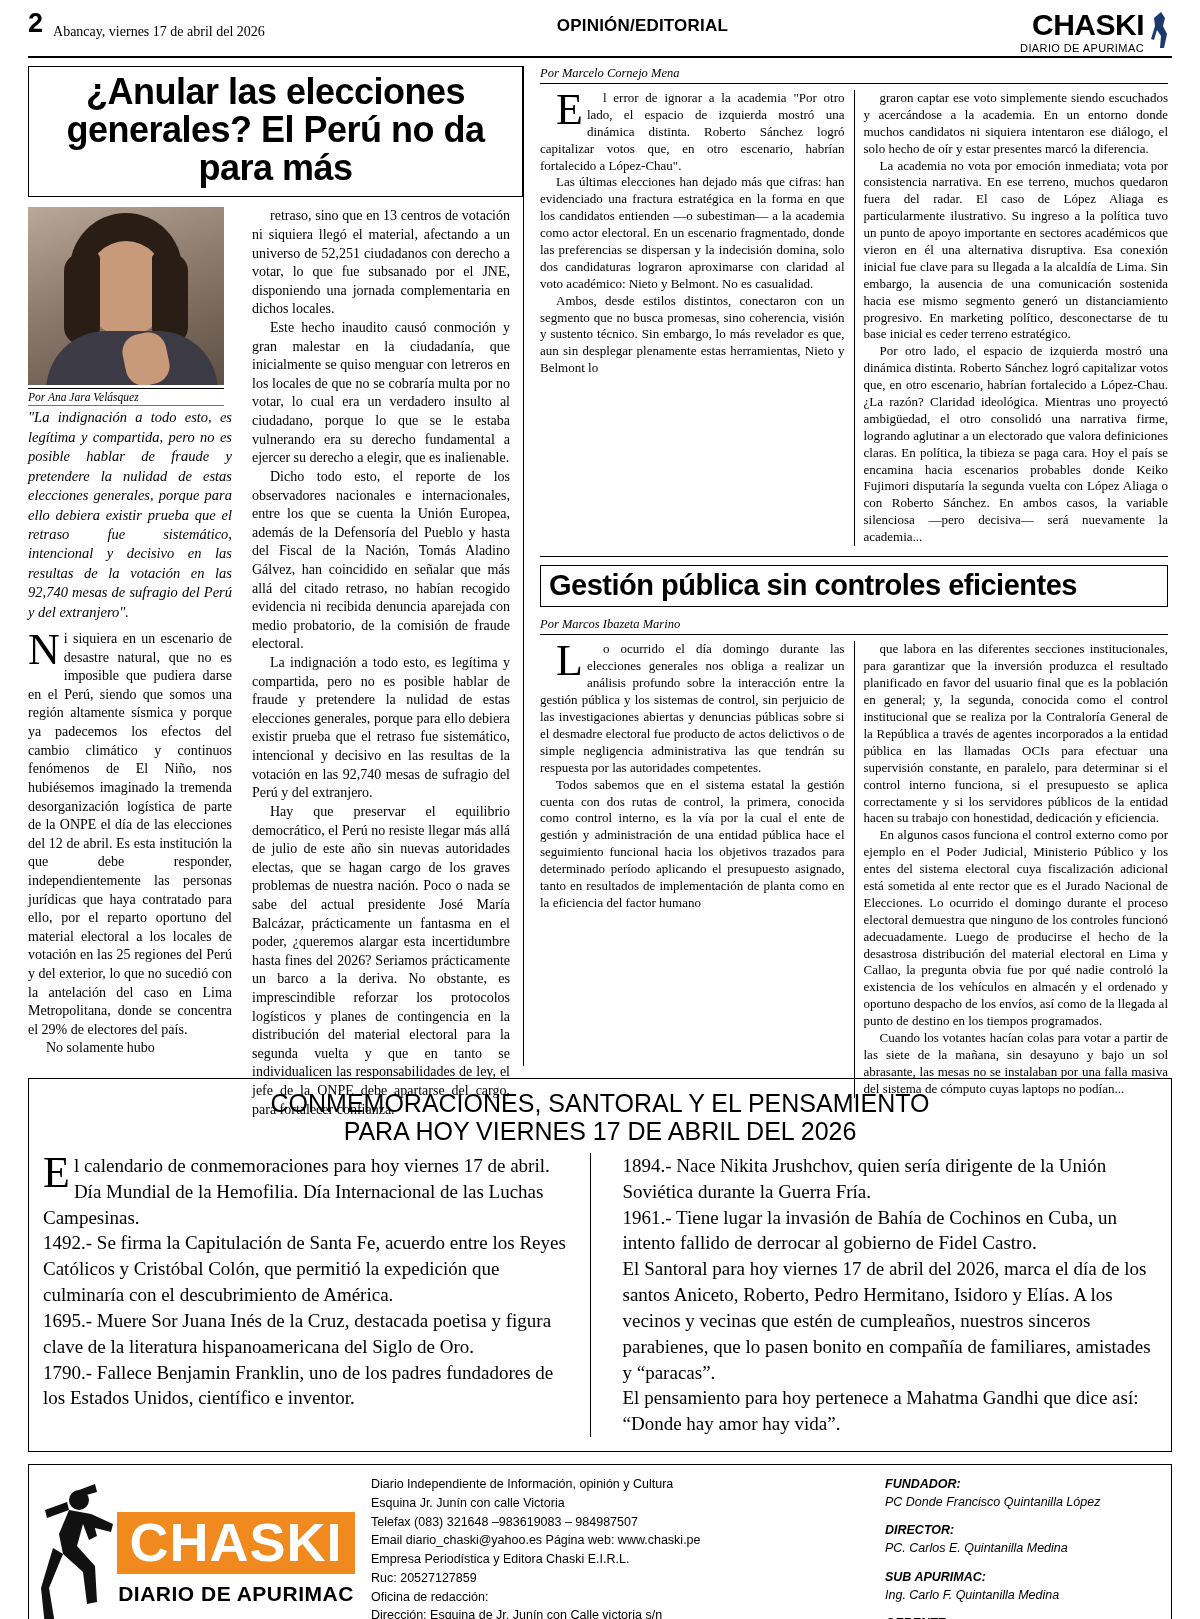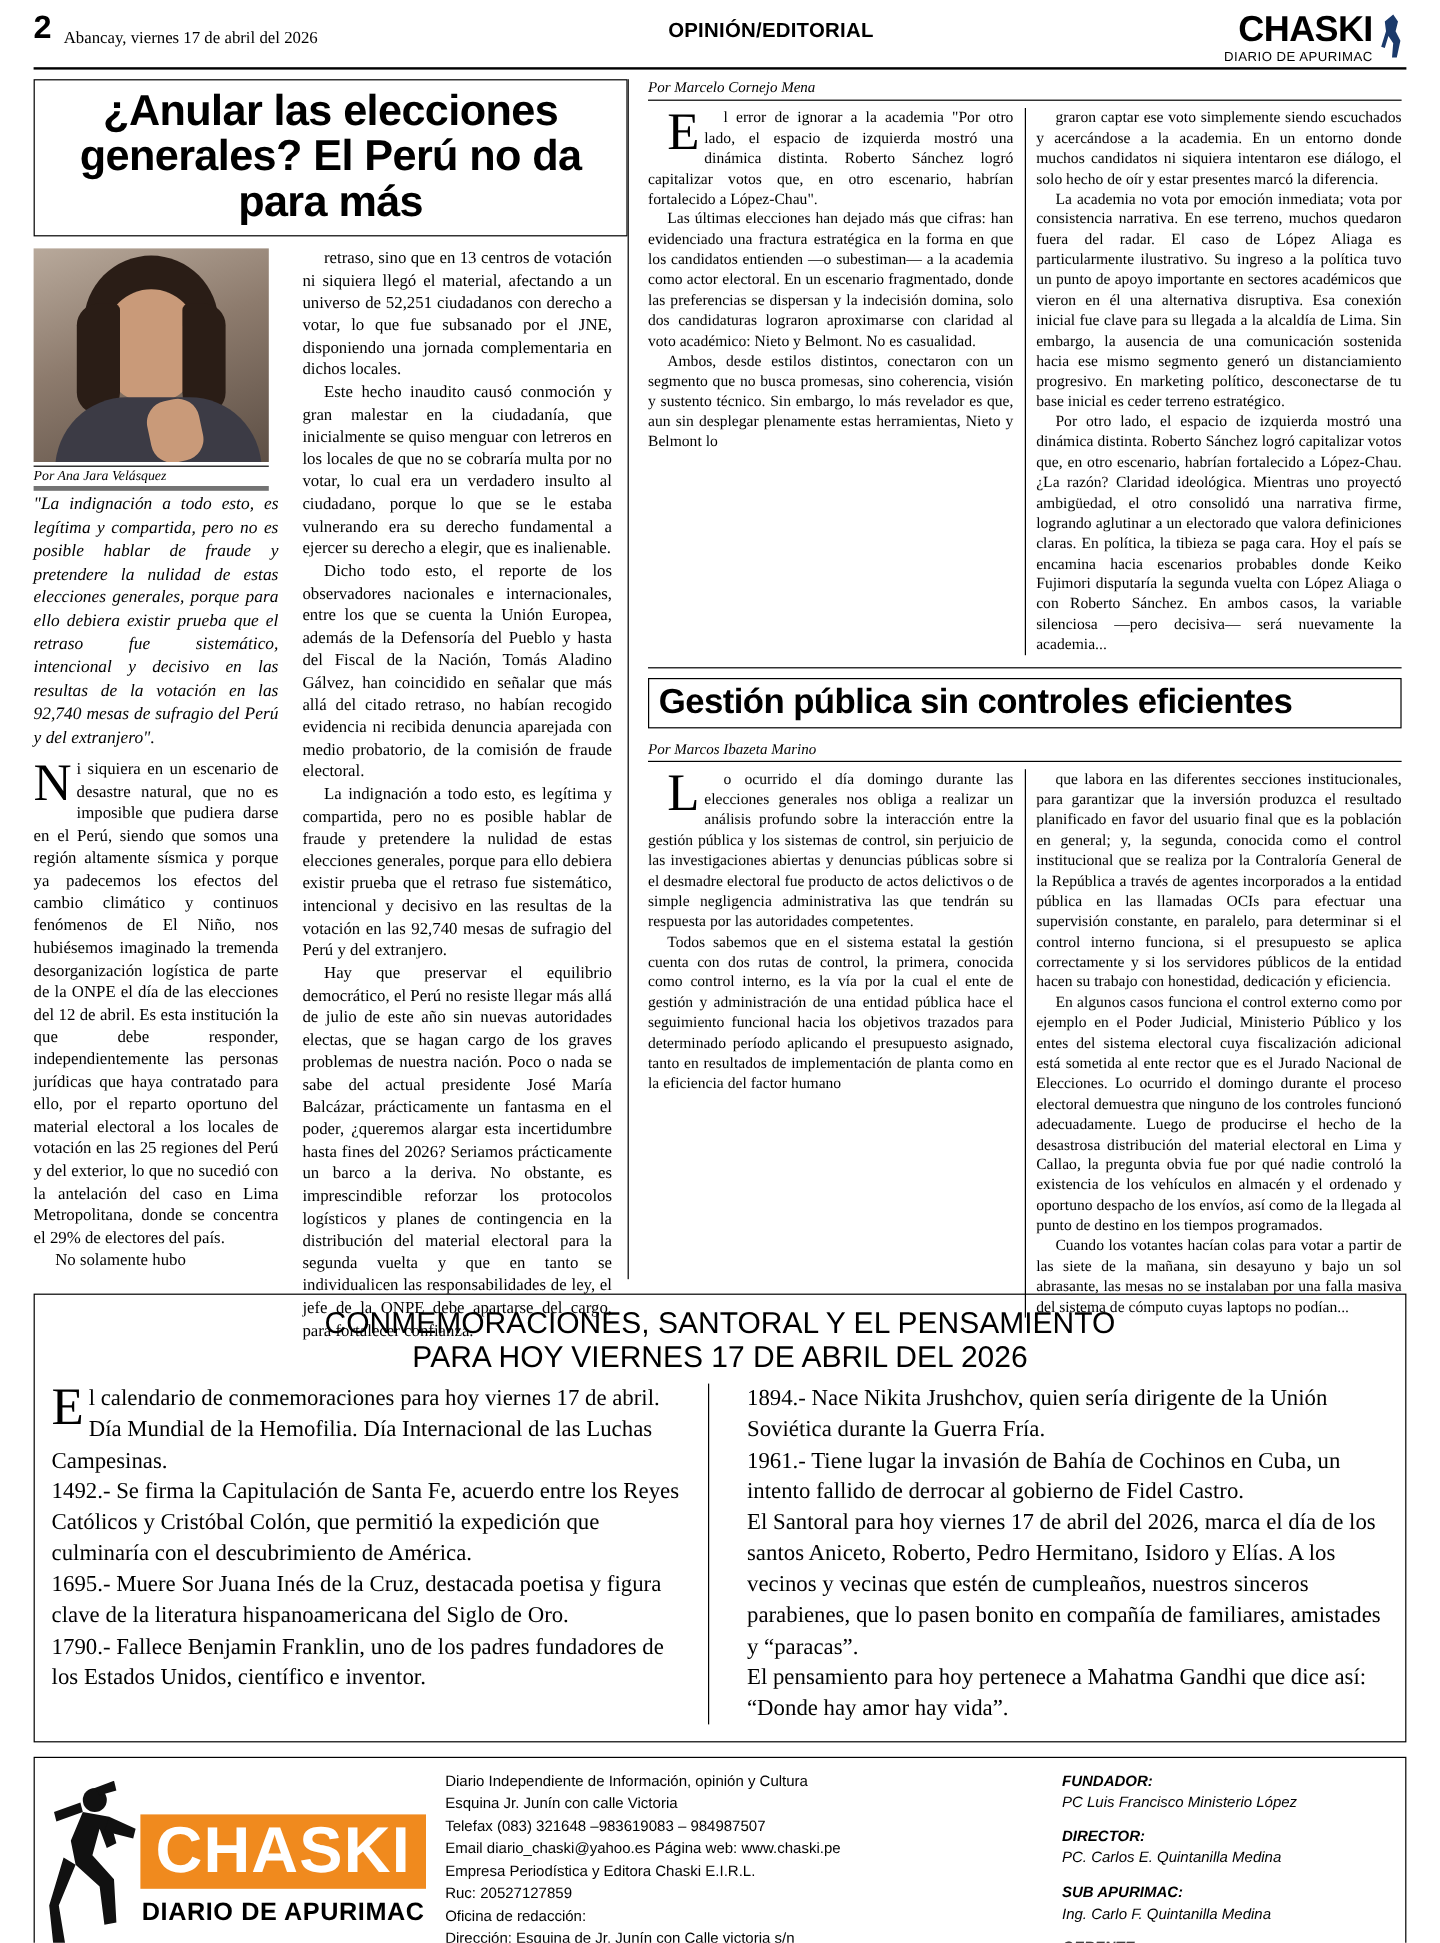--- a/index.html
+++ b/index.html
@@ -118,21 +118,21 @@
     position:absolute; left:18px; top:124px; width:172px; height:60px;
     background:#3c3b45; border-radius:60px 60px 0 0;
   }
   .photo .hand {
     position:absolute; left:96px; top:126px; width:44px; height:52px;
     background:#c99a79; border-radius:18px;
     transform:rotate(-12deg);
   }
   .photo-cap {
     font-style:italic; font-size:11.5px;
-    border-top:1px solid #000; border-bottom:4px solid #737373;
+    border-top:1px solid #000; border-bottom:1px solid #737373;
     padding:2px 0; margin-top:3px;
   }
 
   .lead-italic {
     font-style:italic;
     font-size:14.5px;
     line-height:1.34;
     text-align:justify;
     margin:6px 0 0 0;
   }
@@ -379,21 +379,21 @@
       <div>Telefax (083) 321648 –983619083 – 984987507</div>
       <div>Email diario_chaski@yahoo.es  Página web: www.chaski.pe</div>
       <div>Empresa Periodística y Editora Chaski E.I.R.L.</div>
       <div>Ruc: 20527127859</div>
       <div>Oficina de redacción:</div>
       <div>Dirección: Esquina de Jr. Junín con Calle victoria  s/n</div>
     </div>
     <div class="f-right">
       <div class="blk">
         <div class="lbl">FUNDADOR:</div>
-        <div>PC Luis Francisco Ministerio López</div>
+        <div>PC Donde Francisco Quintanilla López</div>
       </div>
       <div class="blk">
         <div class="lbl">DIRECTOR:</div>
         <div>PC. Carlos E. Quintanilla Medina</div>
       </div>
       <div class="blk">
         <div class="lbl">SUB APURIMAC:</div>
         <div>Ing. Carlo F. Quintanilla Medina</div>
       </div>
       <div class="blk">

